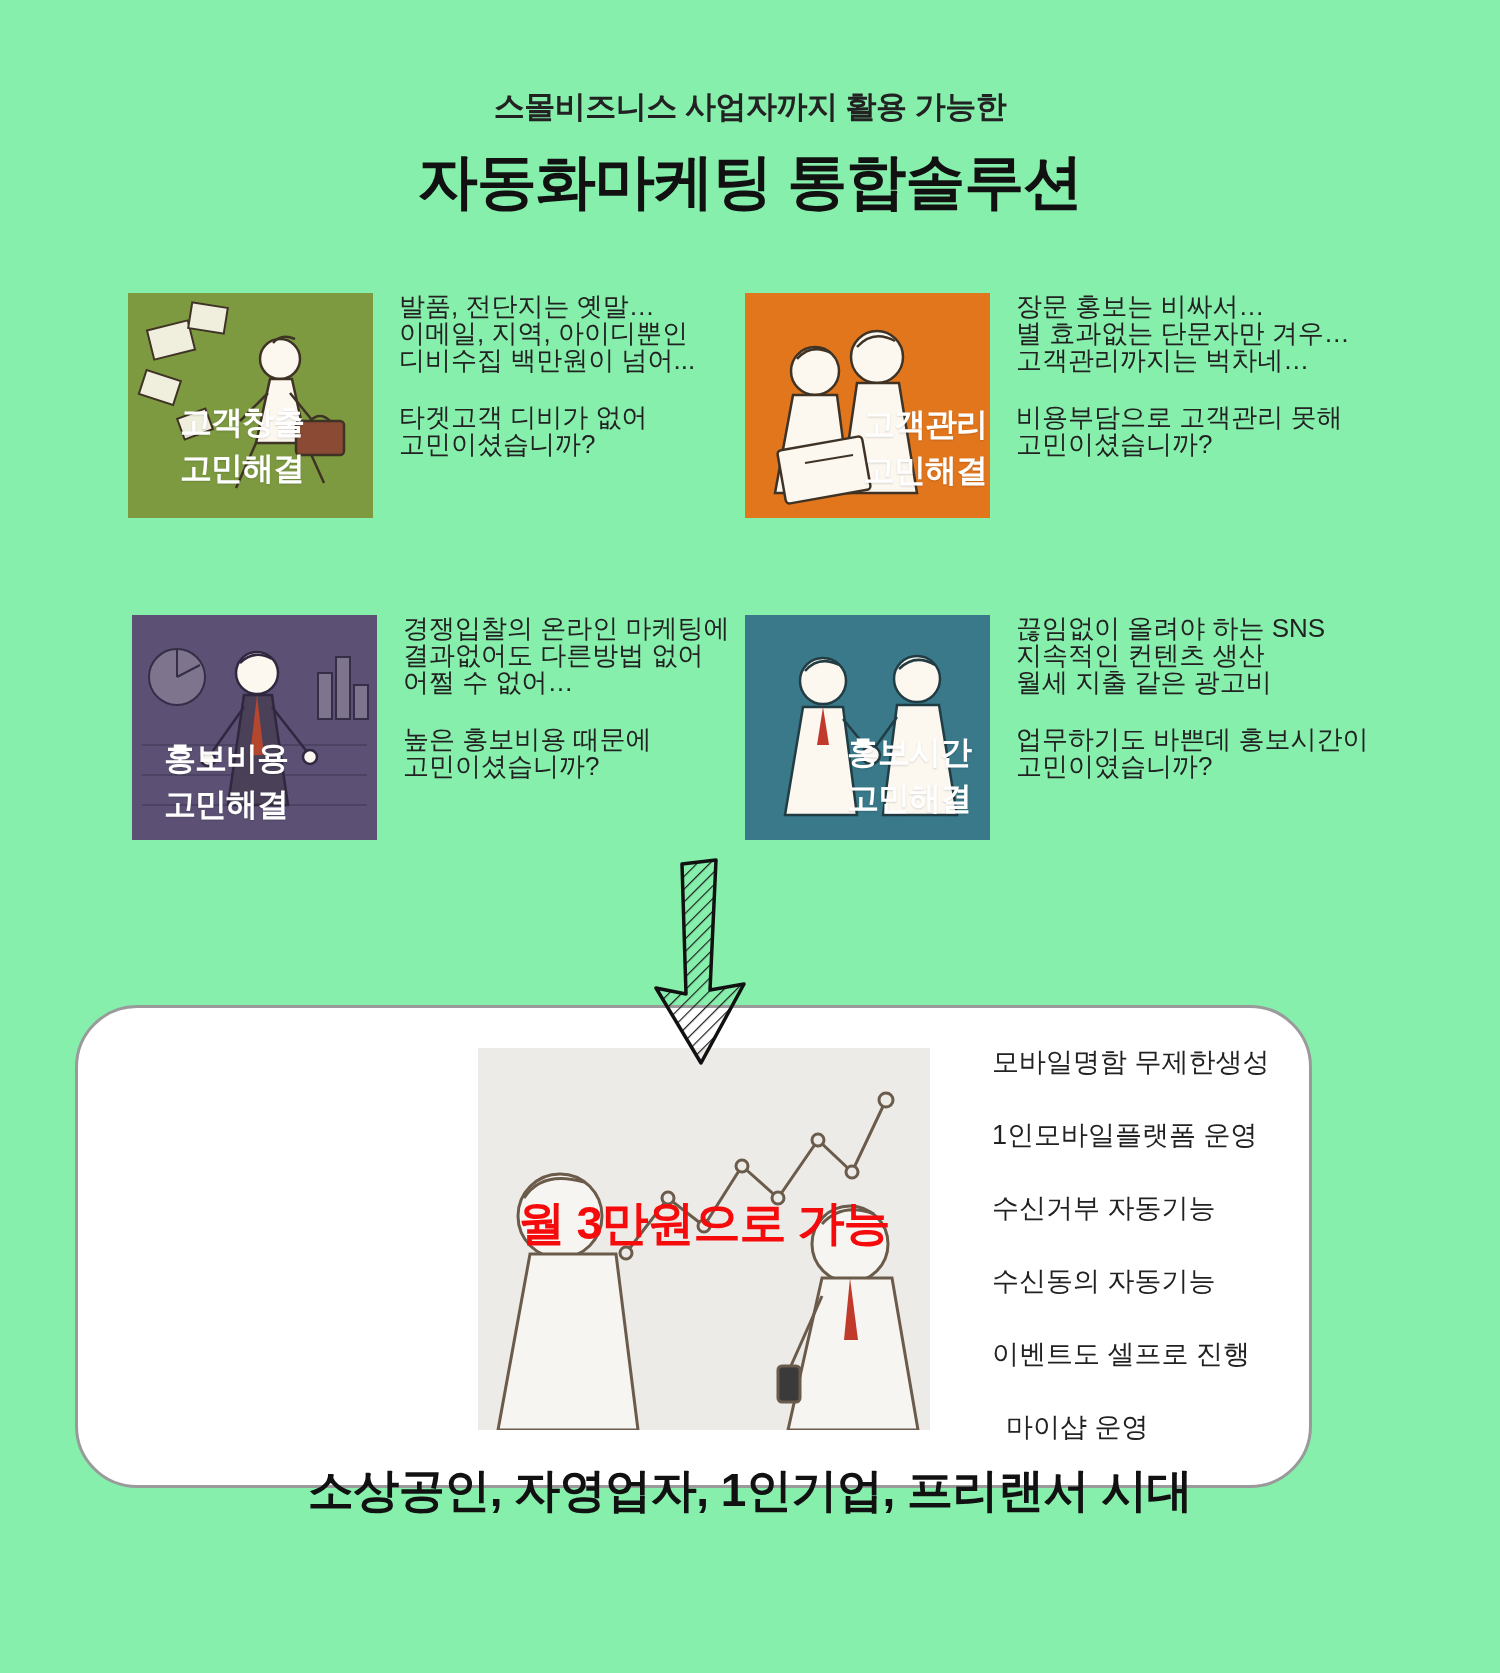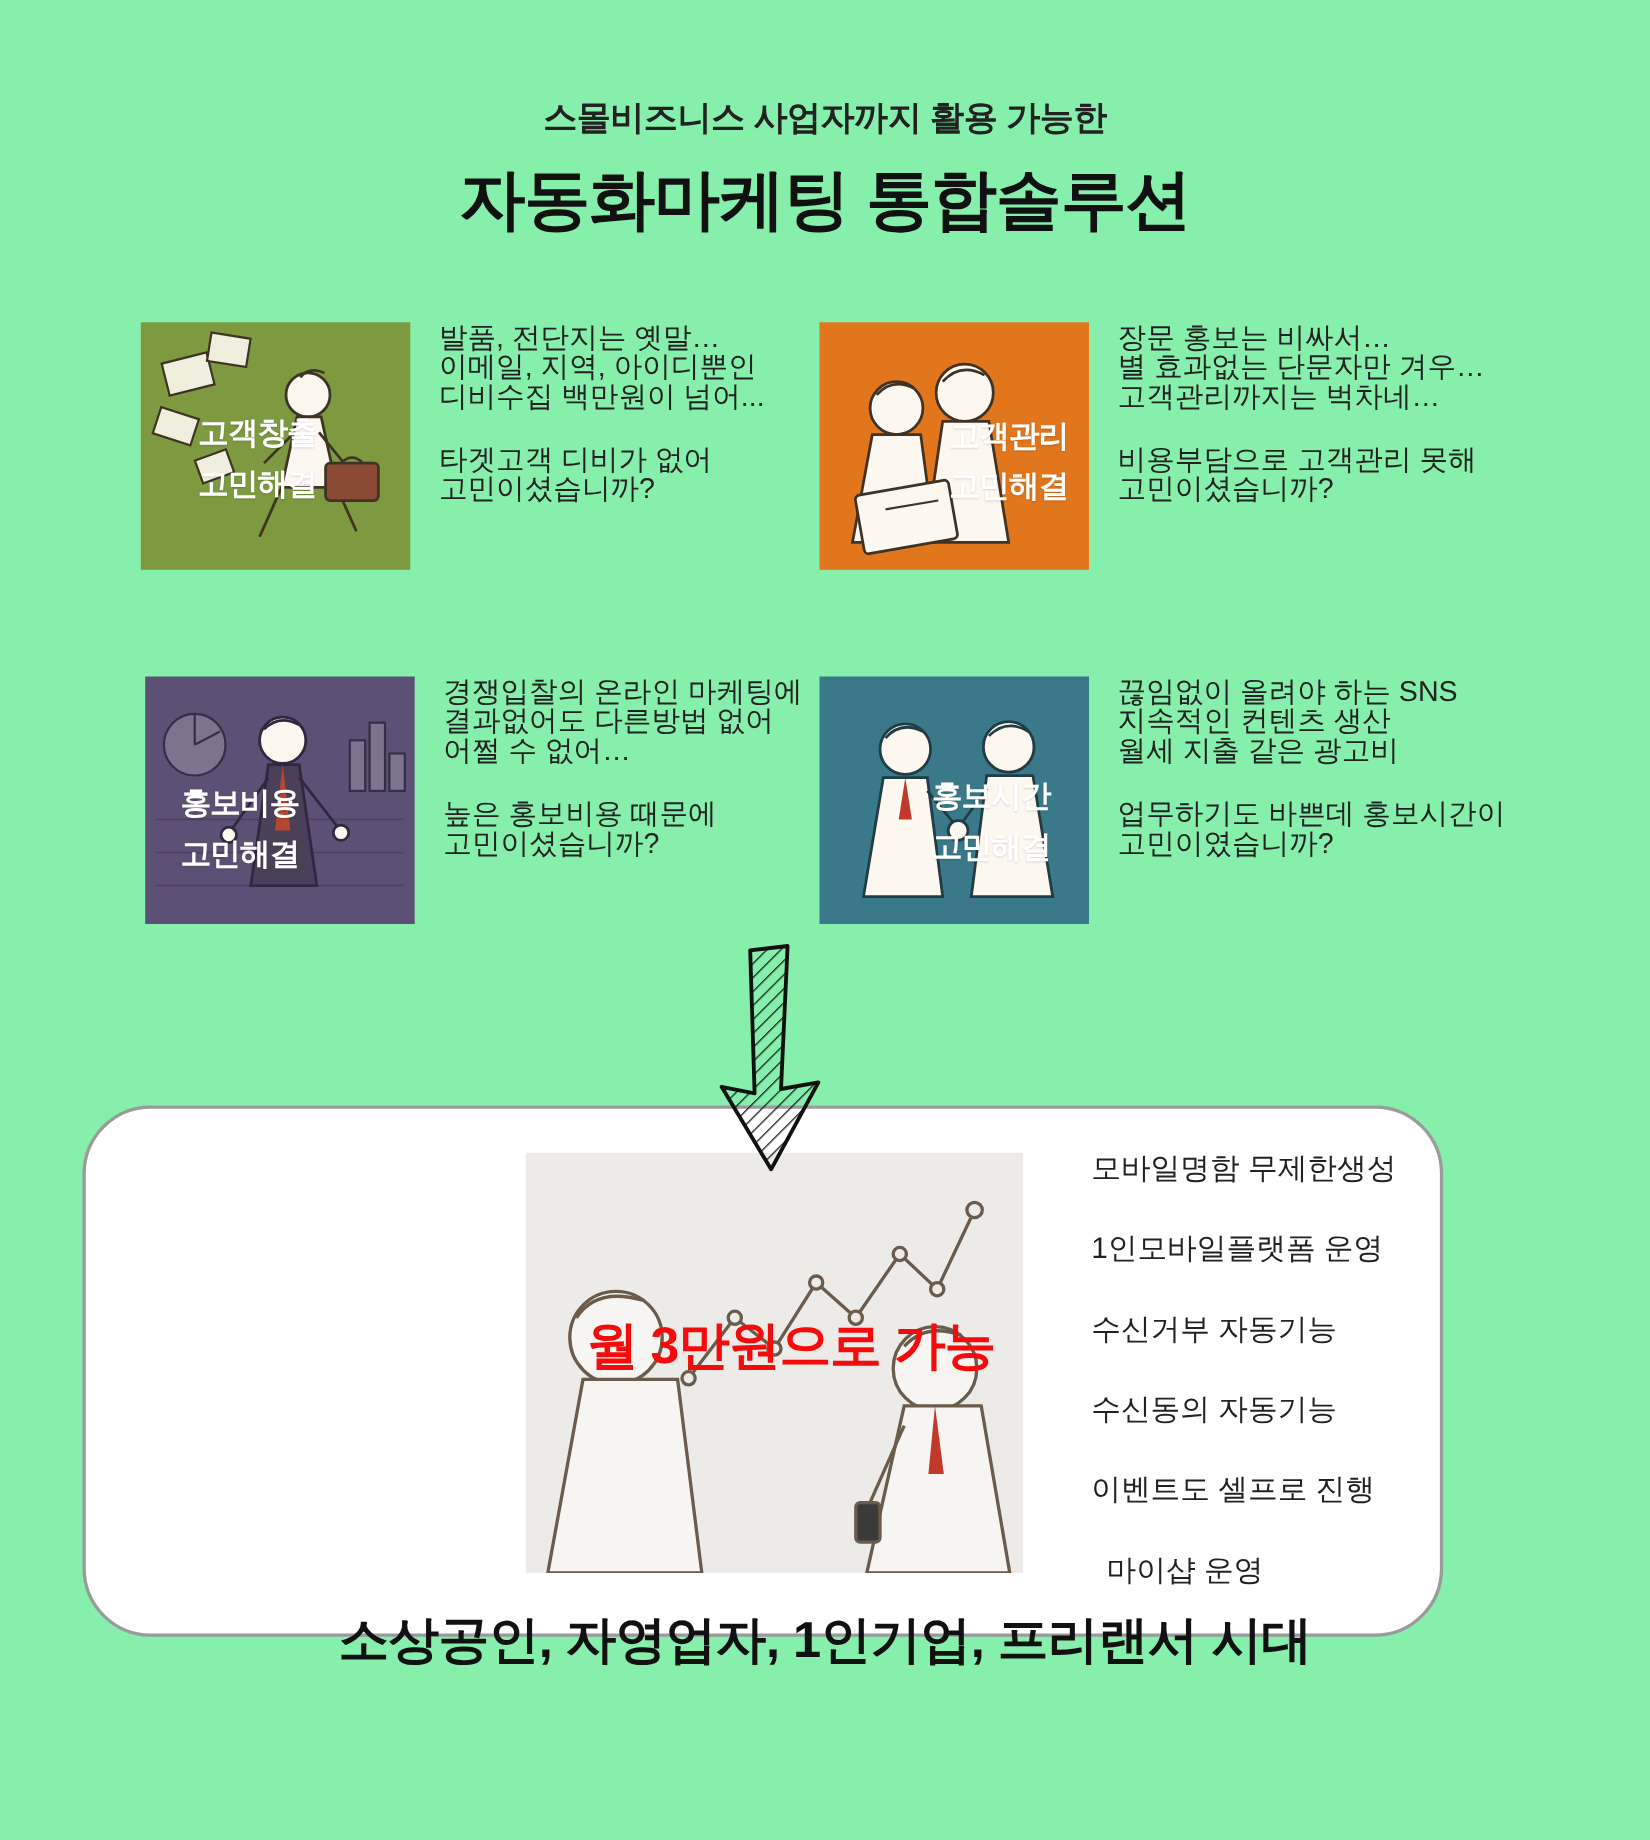--- a/index.html
+++ b/index.html
@@ -20,22 +20,22 @@
   .card--1 { left:128px; top:293px; }
   .card--2 { left:745px; top:293px; }
   .card--3 { left:132px; top:615px; }
   .card--4 { left:745px; top:615px; }
   .card-img { position:relative; width:245px; height:225px; flex:0 0 245px; overflow:hidden; }
   .card--1 .card-img { background:#7d9a41; }
   .card--2 .card-img { background:#e2761d; }
   .card--3 .card-img { background:#5c5174; }
   .card--4 .card-img { background:#39798a; }
   .card-overlay {
-    position:absolute; font-size:28px; font-weight:800; color:#ffffff;
-    line-height:46px; letter-spacing:-1px; text-shadow:0 1px 2px rgba(0,0,0,0.15);
+    position:absolute; font-size:32px; font-weight:800; color:#ffffff;
+    line-height:46px; letter-spacing:-1px; text-shadow:0 1px 2px rgba(0,0,0,0.15);margin-top:28px;
   }
   .card--1 .card-overlay { left:52px; top:78px; }
   .card--2 .card-overlay { left:118px; top:80px; }
   .card--3 .card-overlay { left:32px; top:92px; }
   .card--4 .card-overlay { left:102px; top:86px; }
   .card-text { margin-left:26px; width:400px; font-size:26px; line-height:27px; color:#222; }
   .card-text .question { margin-top:30px; }
 
   
   .down-arrow { position:absolute; left:638px; top:858px; z-index:3; }
@@ -48,21 +48,21 @@
   .feature-list { position:absolute; list-style:none; z-index:2; font-size:27px; color:#222; }
   .feature-list li { height:30px; margin-bottom:43px; white-space:nowrap; }
   .feature-list--left { left:140px; top:1058px; }
   .feature-list--right { left:992px; top:1044px; }
   .feature-list--left li:last-child { margin-left:14px; }
   .feature-list--right li:last-child { margin-left:14px; }
 
   .center-illustration { position:absolute; left:478px; top:1048px; width:452px; height:382px; background:#ecebe7; z-index:1; }
   .price-highlight {
     position:absolute; left:478px; top:1192px; width:452px; z-index:4;
-    text-align:center; font-size:47px; font-weight:800; color:#f50b0b; letter-spacing:-1px;margin-left:15px;
+    text-align:center; font-size:47px; font-weight:800; color:#f50b0b; letter-spacing:-1px;
   }
   .self-promo-badge-wrap { position:absolute; left:478px; top:1262px; width:452px; text-align:center; z-index:4; }
   .self-promo-badge {
     display:inline-block; background:#ffffff; border:1px solid #555;
     padding:7px 18px; font-size:22px; color:#222;
   }
 
   
   .footer { position:absolute; left:0; top:1448px; width:100%; text-align:center; z-index:5; }
   .footer .line1 { font-size:46px; font-weight:600; color:#111; letter-spacing:-0.5px;margin-top:12px; }

